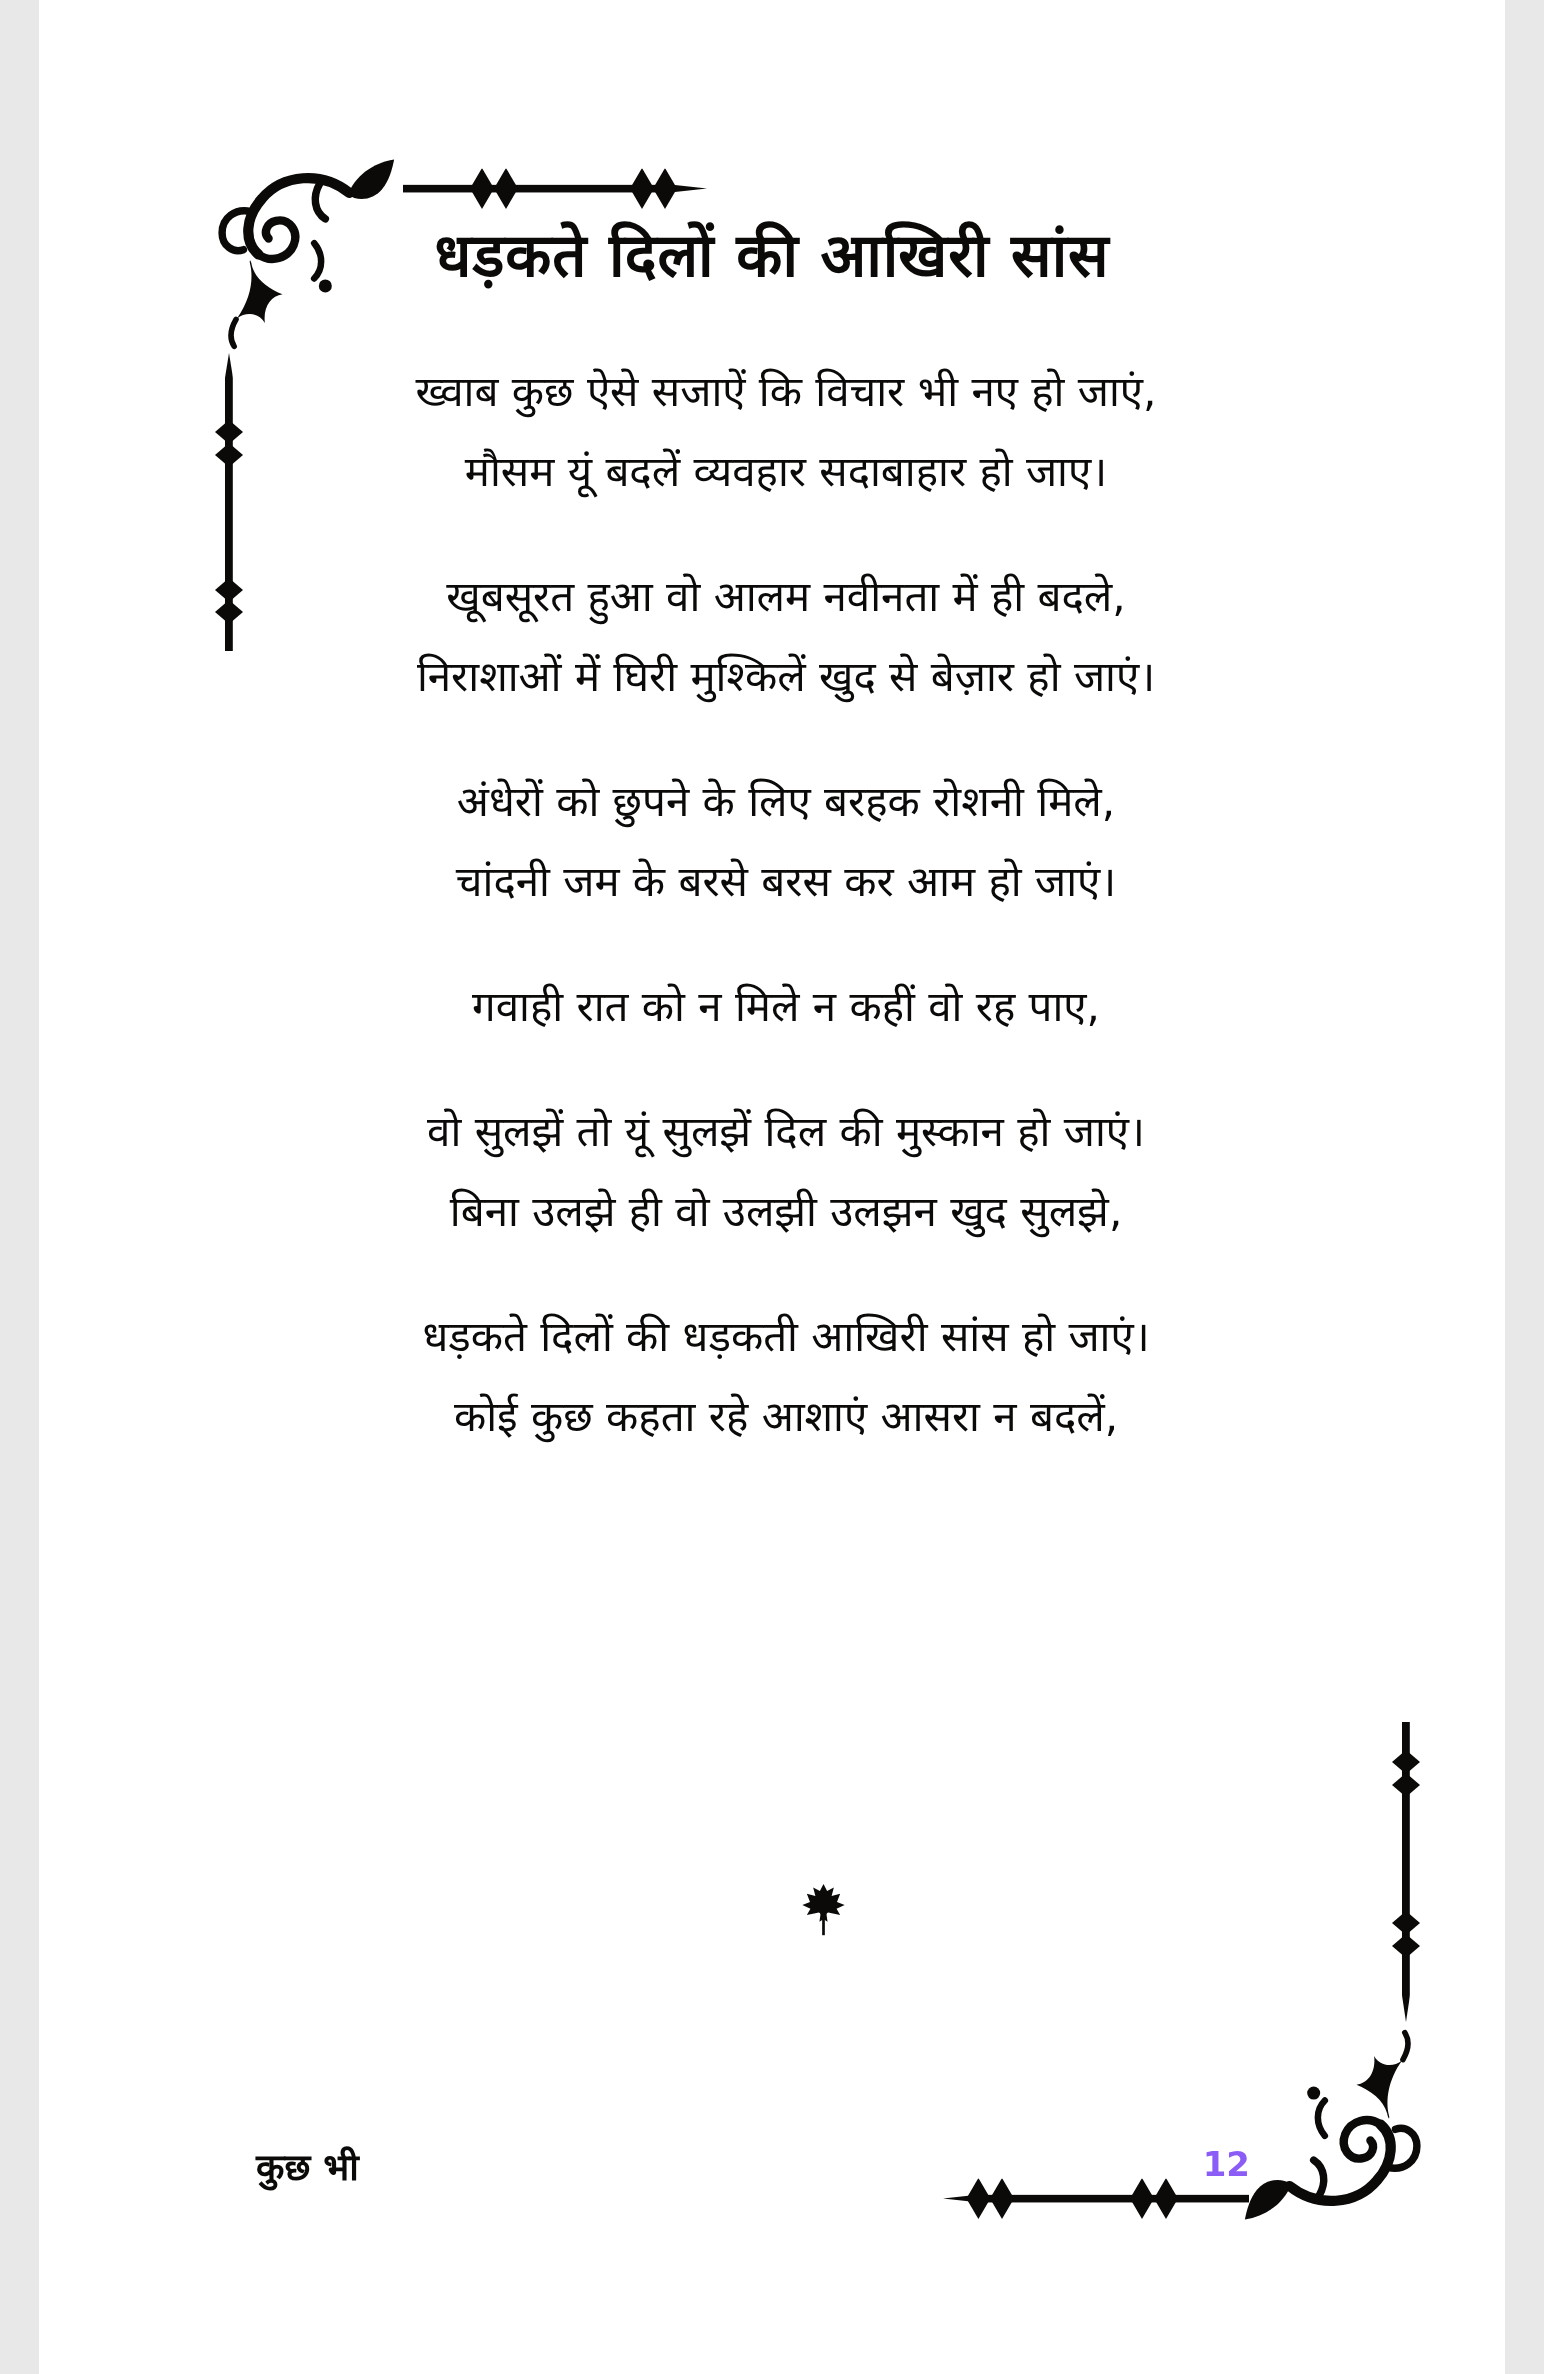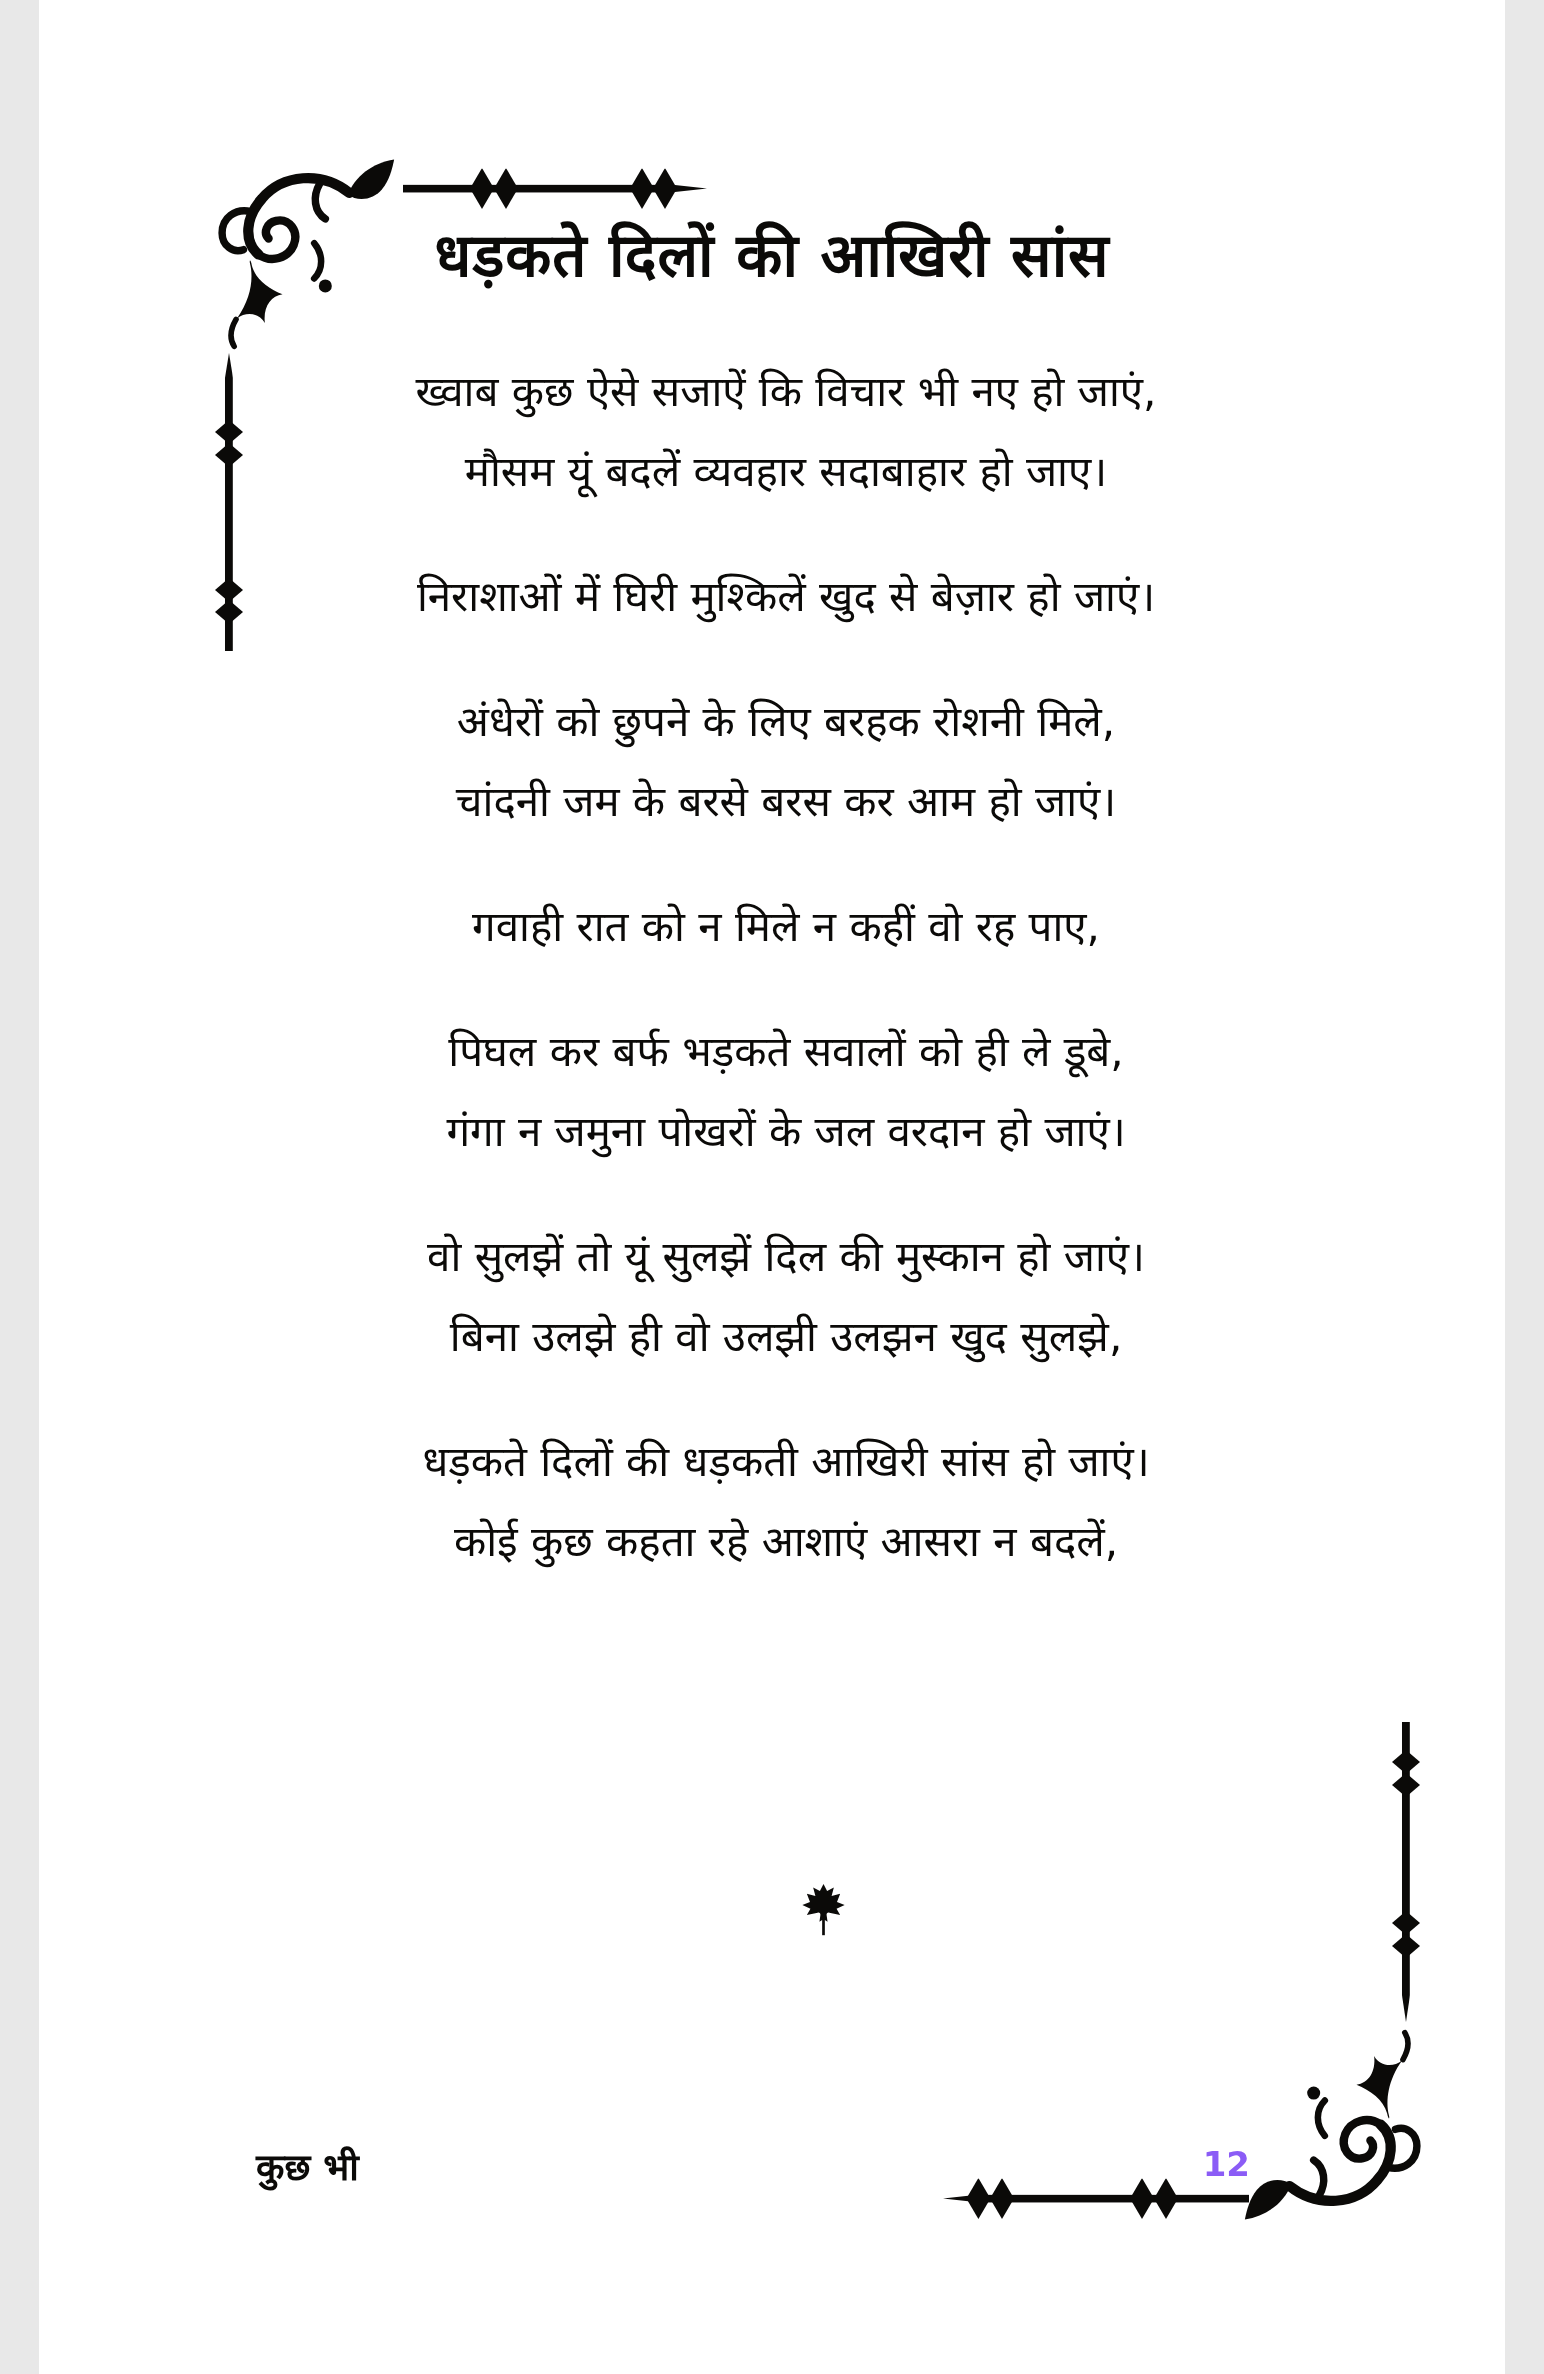--- a/index.html
+++ b/index.html
@@ -98,32 +98,29 @@
   </div>
 
   <h1 class="title">धड़कते दिलों की आखिरी सांस</h1>
 
   <div class="poem">
     <div class="stanza">
       <p>ख्वाब कुछ ऐसे सजाऐं कि विचार भी नए हो जाएं,</p>
       <p>मौसम यूं बदलें व्यवहार सदाबाहार हो जाए।</p>
     </div>
     <div class="stanza">
+      <p>खूबसूरत हुआ वो आलम नवीनता में ही बदले,</p>
       <p>निराशाओं में घिरी मुश्किलें खुद से बेज़ार हो जाएं।</p>
     </div>
     <div class="stanza">
       <p>अंधेरों को छुपने के लिए बरहक रोशनी मिले,</p>
       <p>चांदनी जम के बरसे बरस कर आम हो जाएं।</p>
     </div>
     <div class="stanza">
       <p>गवाही रात को न मिले न कहीं वो रह पाए,</p>
-    </div>
-    <div class="stanza">
-      <p>पिघल कर बर्फ भड़कते सवालों को ही ले डूबे,</p>
-      <p>गंगा न जमुना पोखरों के जल वरदान हो जाएं।</p>
     </div>
     <div class="stanza">
       <p>वो सुलझें तो यूं सुलझें दिल की मुस्कान हो जाएं।</p>
       <p>बिना उलझे ही वो उलझी उलझन खुद सुलझे,</p>
     </div>
     <div class="stanza">
       <p>धड़कते दिलों की धड़कती आखिरी सांस हो जाएं।</p>
       <p>कोई कुछ कहता रहे आशाएं आसरा न बदलें,</p>
     </div>
   </div>

